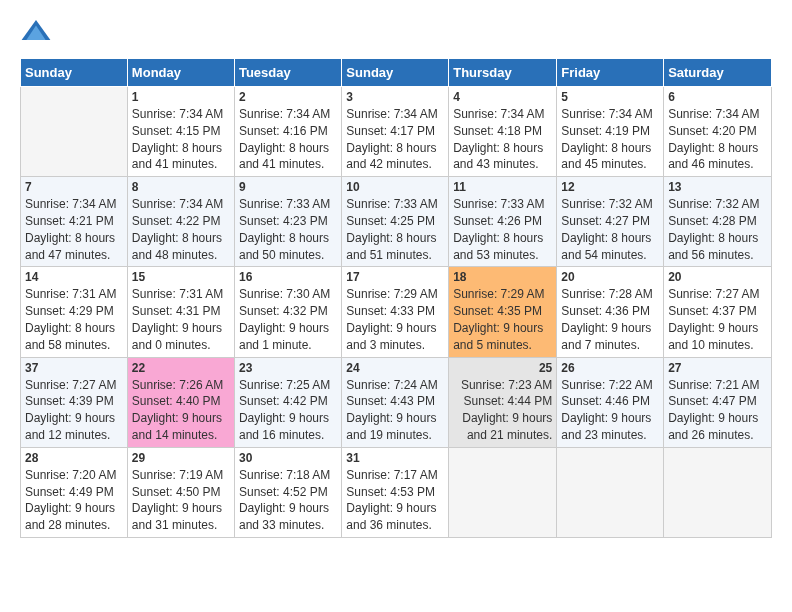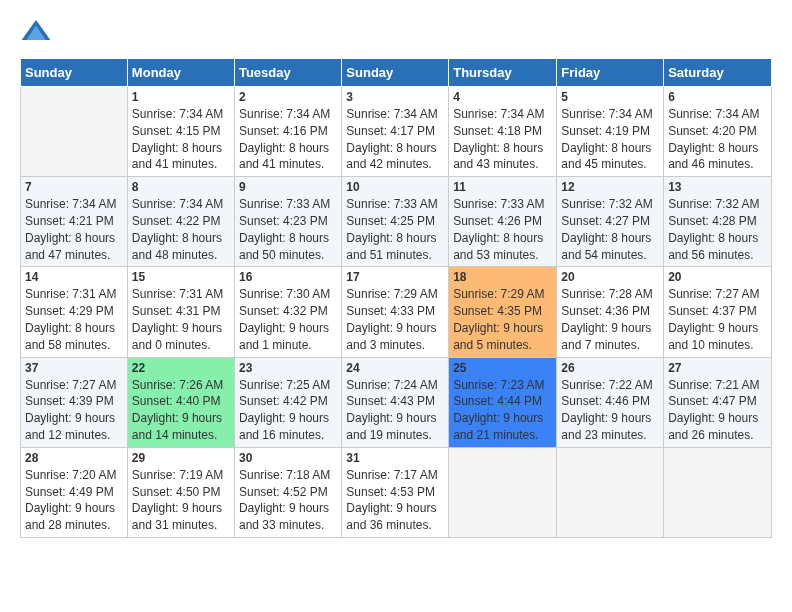--- a/index.html
+++ b/index.html
@@ -220,33 +220,33 @@
           <td style="background: rgb(255, 255, 255);">
             <span class="day-num">20</span>
             <div class="day-info">Sunrise: 7:27 AM<br>Sunset: 4:37 PM<br>Daylight: 9 hours and 10 minutes.</div>
           </td>
         </tr>
         <tr>
           <td style="background: rgb(242, 246, 251);">
             <span class="day-num">37</span>
             <div class="day-info">Sunrise: 7:27 AM<br>Sunset: 4:39 PM<br>Daylight: 9 hours and 12 minutes.</div>
           </td>
-          <td style="background: #86efac;">
+          <td style="background: #f9a8d4;">
             <span class="day-num">22</span>
             <div class="day-info">Sunrise: 7:26 AM<br>Sunset: 4:40 PM<br>Daylight: 9 hours and 14 minutes.</div>
           </td>
           <td style="background: rgb(242, 246, 251);">
             <span class="day-num">23</span>
             <div class="day-info">Sunrise: 7:25 AM<br>Sunset: 4:42 PM<br>Daylight: 9 hours and 16 minutes.</div>
           </td>
           <td style="background: rgb(242, 246, 251);">
             <span class="day-num">24</span>
             <div class="day-info">Sunrise: 7:24 AM<br>Sunset: 4:43 PM<br>Daylight: 9 hours and 19 minutes.</div>
           </td>
-          <td style="background: #3b82f6;">
+          <td style="background: #e5e5e5; text-align: right;">
             <span class="day-num">25</span>
             <div class="day-info">Sunrise: 7:23 AM<br>Sunset: 4:44 PM<br>Daylight: 9 hours and 21 minutes.</div>
           </td>
           <td style="background: rgb(242, 246, 251);">
             <span class="day-num">26</span>
             <div class="day-info">Sunrise: 7:22 AM<br>Sunset: 4:46 PM<br>Daylight: 9 hours and 23 minutes.</div>
           </td>
           <td style="background: rgb(242, 246, 251);">
             <span class="day-num">27</span>
             <div class="day-info">Sunrise: 7:21 AM<br>Sunset: 4:47 PM<br>Daylight: 9 hours and 26 minutes.</div>

